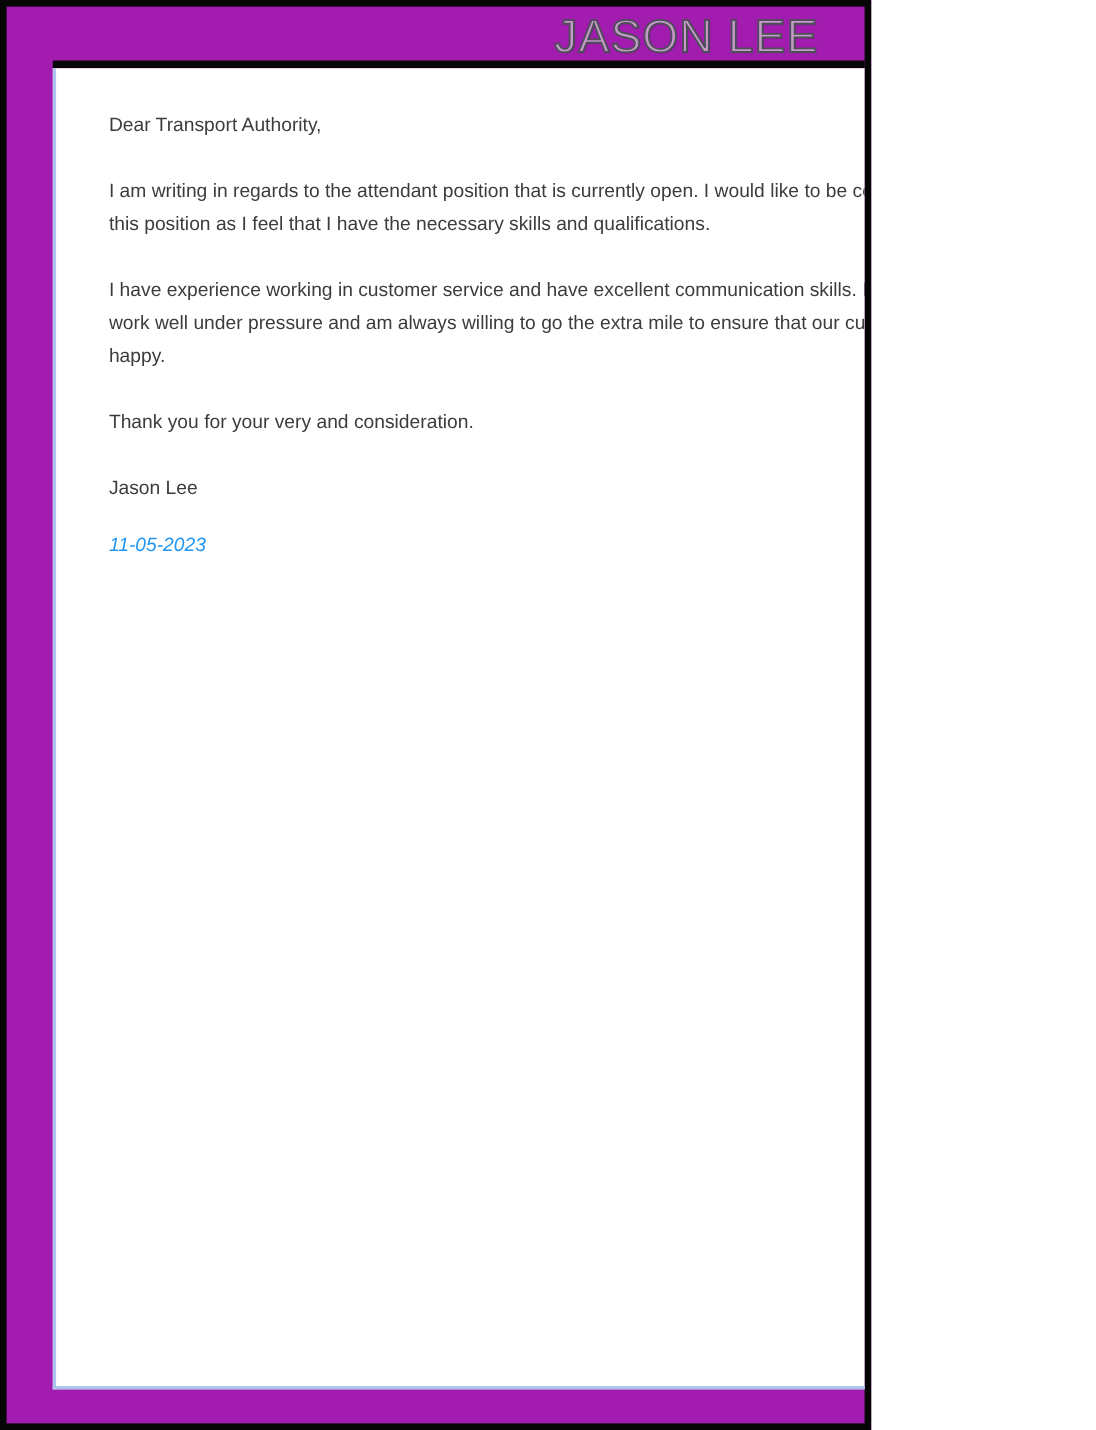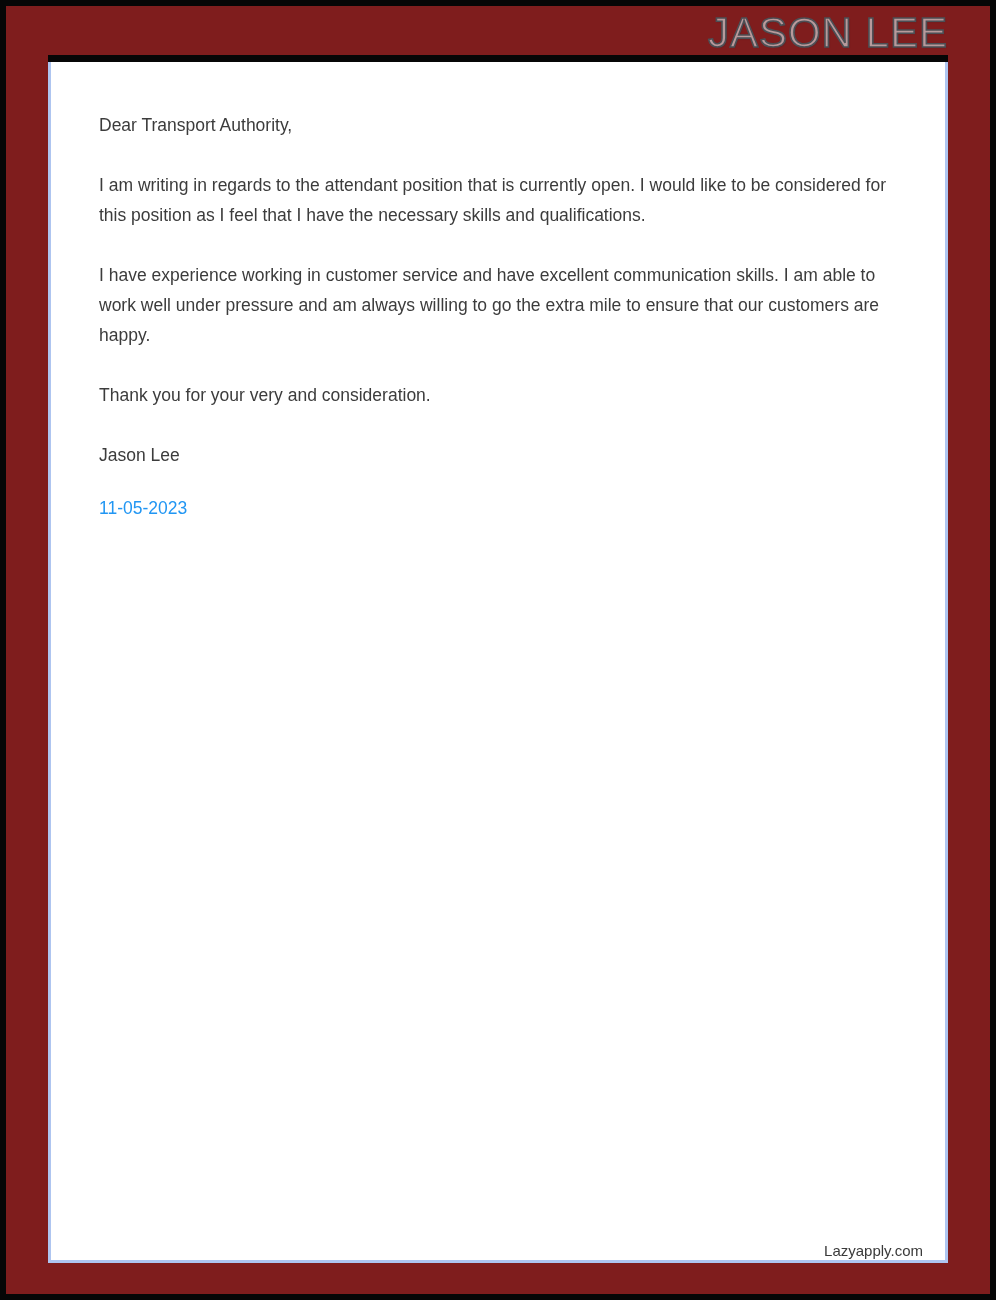--- a/index.html
+++ b/index.html
@@ -3,23 +3,23 @@
 <meta charset="utf-8">
 <style>
   * { margin: 0; padding: 0; box-sizing: border-box; }
   html, body { width: 996px; height: 1300px; }
   body {
     font-family: "Liberation Sans", sans-serif;
     background: #ffffff;
   }
   .frame {
     position: relative;
-    width: 996px;
+    width: 792px;
     height: 1300px;
-    background: #7f1d1d;
+    background: #a21caf;
     border: 6px solid #060606;
     overflow: hidden;
   }
   .header-name {
     position: absolute;
     top: 4px;
     right: 42px;
     font-size: 42px;
     font-weight: 400;
     letter-spacing: 1px;
@@ -39,36 +39,37 @@
   }
   .page {
     position: absolute;
     left: 42px;
     top: 56px;
     width: 900px;
     height: 1201px;
     background: #ffffff;
     border: 3px solid #aec5f0;
     border-top: none;
-    padding: 48px 48px 0 48px;
+    padding: 36px 48px 0 48px;
   }
   .page p {
     font-size: 17.5px;
     line-height: 30px;
     color: #3c3c3c;
     margin: 0 0 30px 0;
     max-width: 800px;
   }
   .date-line {
     display: inline-block;
     margin-top: -18px; 
     font-size: 17.5px;
     line-height: 30px;
     color: #2196f3;
     cursor: pointer;
+    font-style: italic;
   }
   .watermark {
     position: absolute;
     right: 22px;
     bottom: 1px;
     font-size: 15px;
     color: #3a3a3a;
   }
 </style>
 </head>

